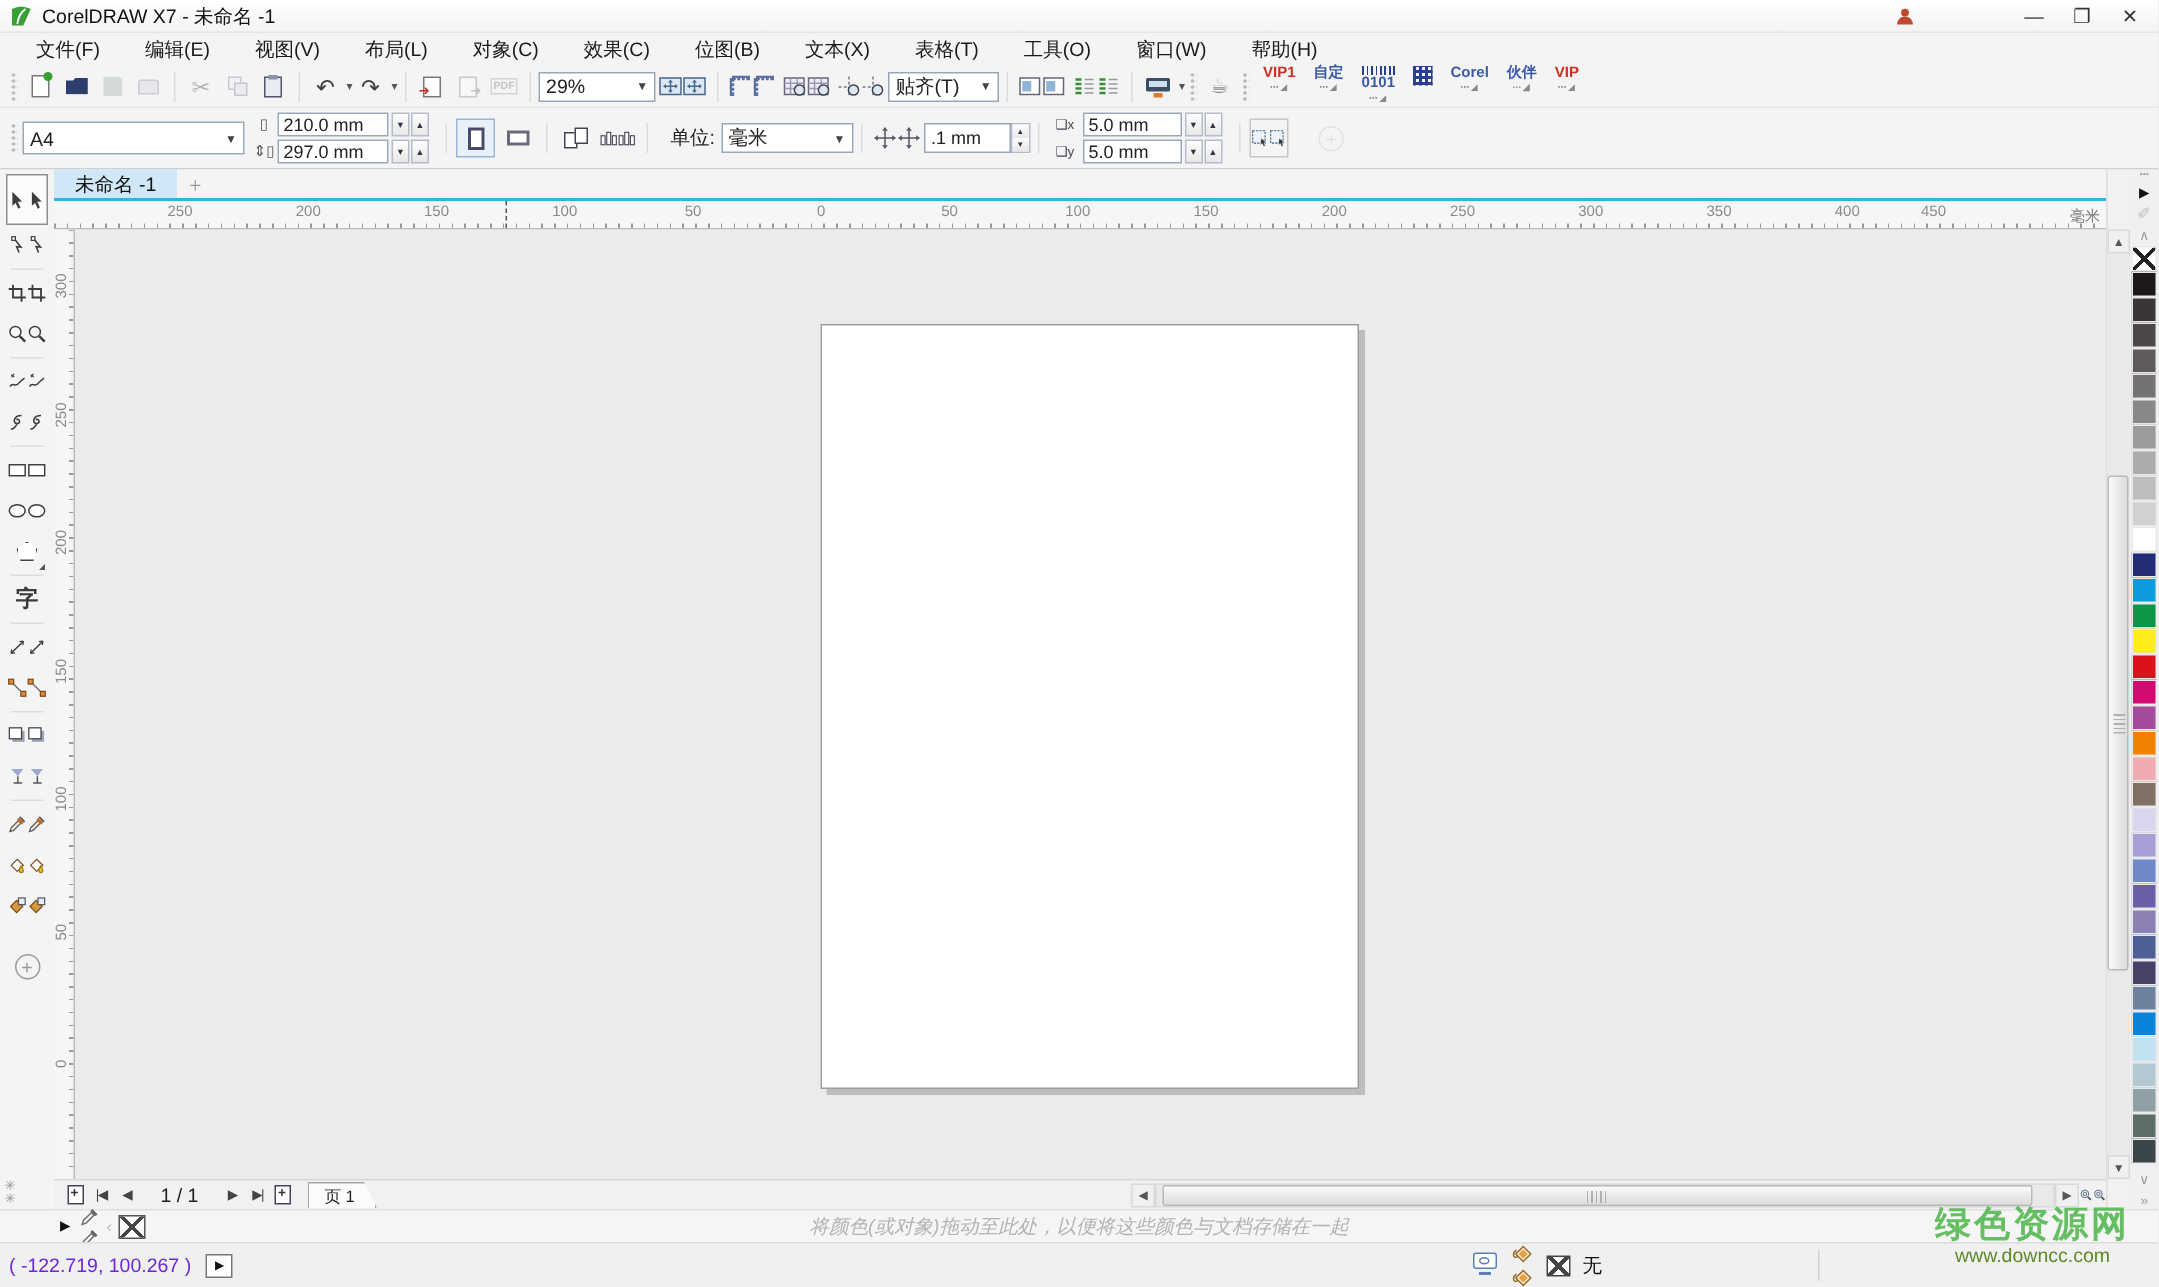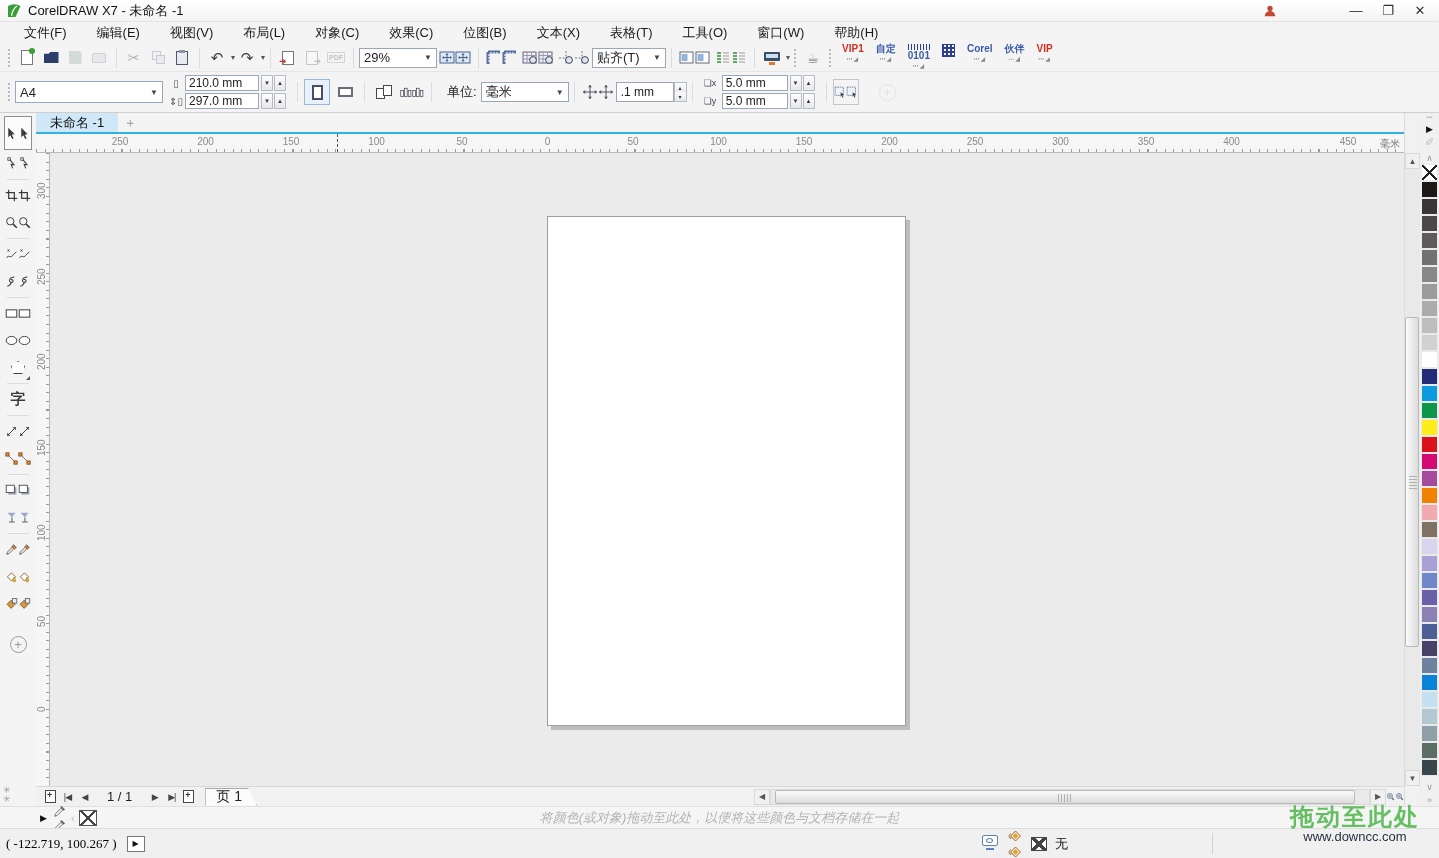--- a/index.html
+++ b/index.html
@@ -101,21 +101,21 @@
   .vruler .tick-label { position:absolute; left:0px; font-size:10px; color:#8a8a8a;
     transform:rotate(-90deg); transform-origin:6px 6px; }
   .page { position:absolute; left:511px; top:63px; width:359px; height:510px; background:#fff;
     border:1px solid #9e9e9e; box-shadow:4px 4px 0 #bdbdbd; }
 
   .hscrollrow { height:20px; background:#f1f1f1; border-top:1px solid #d8d8d8; display:flex; align-items:center; }
   .nav-btn { min-width:17px; height:17px; display:flex; align-items:center; justify-content:center;
     font-size:9px; color:#444; letter-spacing:-1px; }
   .page-indicator { font-size:13px; color:#222; padding:0 14px; }
   .page-tab { height:18px; background:#fbfbfb; border:1px solid #a8a8a8; border-bottom:none;
-    padding:0 14px 0 10px; margin-left:8px; font-size:14px; display:flex; align-items:center;
+    padding:0 14px 0 10px; margin-left:8px; font-size:11px; display:flex; align-items:center;
     clip-path:polygon(0 0,calc(100% - 9px) 0,100% 100%,0 100%); }
   .hsb { margin-left:auto; display:flex; align-items:center; height:100%; }
   .sb-arrow { width:16px; height:16px; display:flex; align-items:center; justify-content:center; font-size:8px; color:#555;
     background:#f0f0f0; border:1px solid #d9d9d9; }
   .hsb-track { width:600px; height:16px; background:#e9e9e9; border:1px solid #dadada; position:relative; }
   .hsb-thumb { position:absolute; left:4px; top:0; width:580px; height:14px; background:linear-gradient(#fafafa,#dcdcdc);
     border:1px solid #b9b9b9; border-radius:2px; }
   .hsb-thumb::after { content:""; position:absolute; left:50%; top:3px; width:14px; height:8px; transform:translateX(-50%);
     background:repeating-linear-gradient(90deg,#b0b0b0 0 1px,transparent 1px 3px); }
   .mag-btn { width:18px; height:17px; display:flex; align-items:center; justify-content:center; }
@@ -145,36 +145,36 @@
   .docpalrow { height:22px; background:#f5f5f5; border-top:1px solid #e0e0e0; display:flex; align-items:center; padding-left:34px; position:relative; }
   .dp-arrow { font-size:9px; color:#111; margin:0 6px; }
   .dp-left-chev { font-size:11px; color:#bbb; margin:0 4px; }
   .dp-none { width:18px; height:16px; border:1px solid #555; background:
       linear-gradient(45deg,transparent 44%,#444 44% 56%,transparent 56%),
       linear-gradient(-45deg,transparent 44%,#444 44% 56%,transparent 56%),#fff; }
   .dp-hint { position:absolute; left:0; right:0; text-align:center; font-style:italic; color:#b3b3b3; font-size:13px; pointer-events:none; }
 
   
   .statusbar { height:30px; background:#f0f0f0; border-top:1px solid #dcdcdc; position:relative; display:flex; align-items:center; }
-  .sb-coords { margin-left:6px; font-size:13px; color:#000000;font-family:Liberation Serif, serif; }
+  .sb-coords { margin-left:6px; font-size:13px; color:#6d28d9; }
   .sb-flyout { width:18px; height:16px; border:1px solid #777; display:flex; align-items:center; justify-content:center;
     font-size:8px; color:#111; margin-left:10px; background:#fff; }
   .sb-fill-group { position:absolute; left:982px; display:flex; align-items:center; gap:8px; }
   .sb-mini-none { width:16px; height:14px; border:1px solid #444; background:
       linear-gradient(45deg,transparent 42%,#444 42% 58%,transparent 58%),
       linear-gradient(-45deg,transparent 42%,#444 42% 58%,transparent 58%),#fff; }
   .sb-sep { position:absolute; left:1212px; top:4px; bottom:4px; width:1px; background:#d2d2d2; }
   .sb-outline-group { position:absolute; left:1224px; display:flex; align-items:center; gap:5px; }
   .sb-swatch { width:15px; height:15px; background:#1a1a1a; border:1px solid #000; }
   .sb-text { font-size:13px; color:#111; }
 
   
   .watermark { position:absolute; left:1290px; top:804px; z-index:50; text-align:center; pointer-events:none; }
   .watermark .l1 { font-size:24px; font-weight:bold; color:#4cb649; opacity:.85; letter-spacing:2px; line-height:26px; }
-  .watermark .l2 { font-size:13px; color:#0f172a; opacity:.9; line-height:14px; }
+  .watermark .l2 { font-size:13px; color:#4d7c0f; opacity:.9; line-height:14px; }
 
   svg { display:block; }
 </style>
 </head>
 <body>
 
 <div class="app">
 
   <div class="titlebar">
     <span class="logo">
@@ -651,21 +651,21 @@
           <span class="tick-label" style="left: 426px;">50</span>
           <span class="tick-label" style="left: 511.5px;">0</span>
           <span class="tick-label" style="left: 597px;">50</span>
           <span class="tick-label" style="left: 682.5px;">100</span>
           <span class="tick-label" style="left: 768px;">150</span>
           <span class="tick-label" style="left: 853.5px;">200</span>
           <span class="tick-label" style="left: 939px;">250</span>
           <span class="tick-label" style="left: 1024.5px;">300</span>
           <span class="tick-label" style="left: 1110px;">350</span>
           <span class="tick-label" style="left: 1195.5px;">400</span>
-          <span class="tick-label" style="left: 1312px; text-align: right;">450</span>
+          <span class="tick-label" style="left: 1253px; text-align: right;">450</span>
         </div>
 
       <div class="canvasarea">
         <div class="page"></div>
         <div class="vruler">
           <div class="tickstrip"></div>
         <span class="tick-label" style="top: 34px;">300</span>
             <span class="tick-label" style="top: 119.5px;">250</span>
             <span class="tick-label" style="top: 205px;">200</span>
             <span class="tick-label" style="top: 290.5px;">150</span>
@@ -807,17 +807,17 @@
             <path d="M8.5 5 L11.5 8 L8.5 11 L5.5 8 Z" fill="#e8a23c"></path>
           </svg>
         </span>
       <span class="sb-mini-none"></span>
       <span class="sb-text">无</span>
     </div>
     <span class="sb-sep"></span>
   </div>
 
   <div class="watermark">
-    <div class="l1">拖动至此处</div>
+    <div class="l1">绿色资源网</div>
     <div class="l2">www.downcc.com</div>
   </div>
 
 </div>
 
 </body></html>

